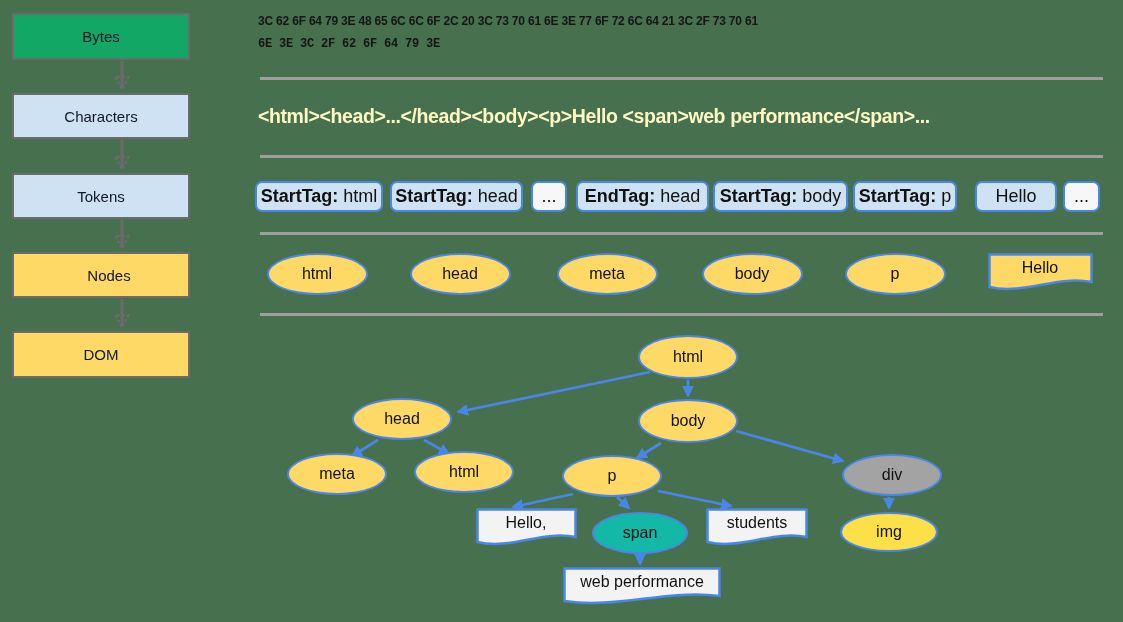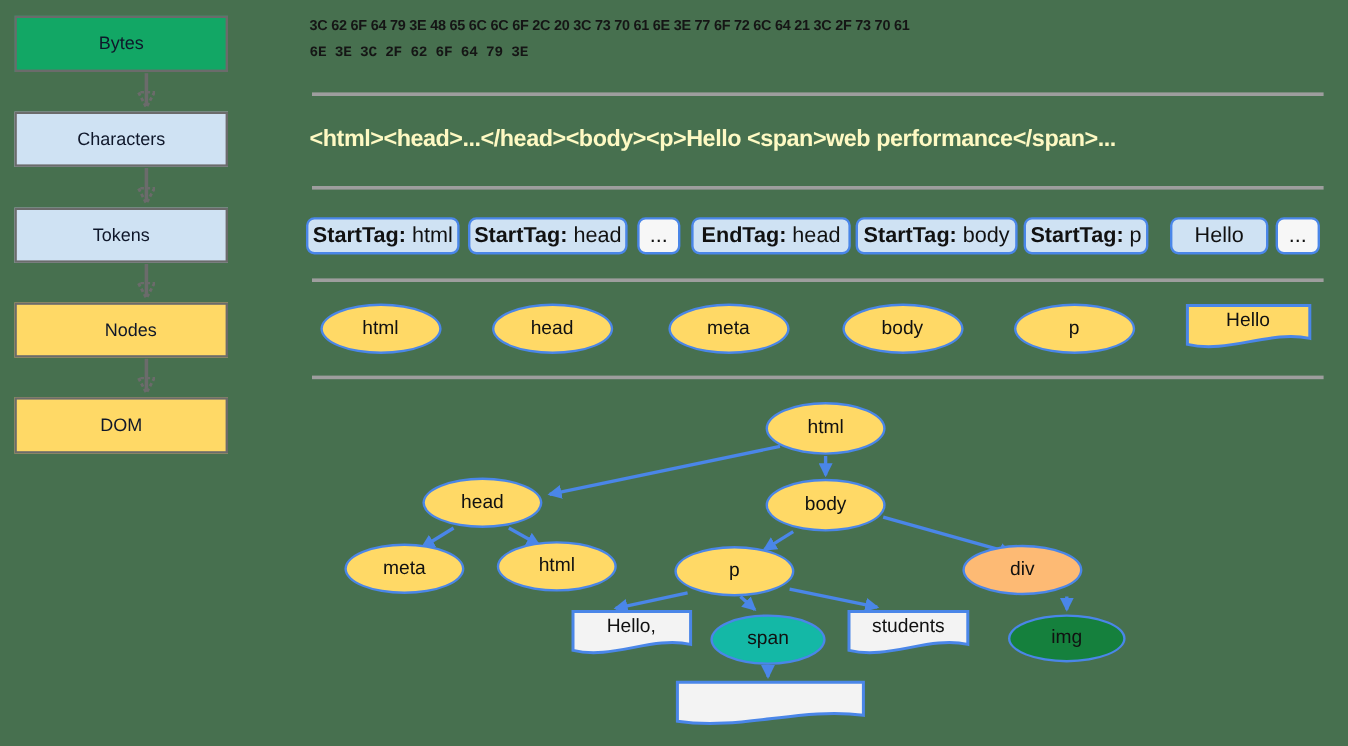--- a/index.html
+++ b/index.html
@@ -131,33 +131,34 @@
     </div>
   </div>
 
 <div id="domtree">
     <div class="ellipse" style="left: 638px; top: 335px; width: 100px; height: 44px; background: rgb(255, 217, 102);">html</div>
     <div class="ellipse" style="left: 352px; top: 398px; width: 100px; height: 42px; background: rgb(255, 217, 102);">head</div>
     <div class="ellipse" style="left: 638px; top: 399px; width: 100px; height: 44px; background: rgb(255, 217, 102);">body</div>
     <div class="ellipse" style="left: 287px; top: 453px; width: 100px; height: 42px; background: rgb(255, 217, 102);">meta</div>
     <div class="ellipse" style="left: 414px; top: 451px; width: 100px; height: 42px; background: rgb(255, 217, 102);">html</div>
     <div class="ellipse" style="left: 562px; top: 455px; width: 100px; height: 42px; background: rgb(255, 217, 102);">p</div>
-    <div class="ellipse" style="left: 802px; top: 454px; width: 100px; height: 42px; background: #fdba74;">div</div>
+    <div class="ellipse" style="left: 842px; top: 454px; width: 100px; height: 42px; background: #a3a3a3;">div</div>
     <div class="docnode" style="left: 475.5px; top: 508px; width: 101px; height: 38px;">
       <svg width="101" height="46">
         <path d="M1.5,1.5 L99.5,1.5 L99.5,29 C 66.66,22 34.34,42 1.5,34 Z" fill="#f3f3f3" stroke="#4a86e8" stroke-width="2.5"></path>
       </svg>
       <div class="doclabel">Hello,</div>
     </div>
     <div class="ellipse" style="left: 592px; top: 512px; width: 96px; height: 42px; background: #14b8a6;">span</div>
     <div class="docnode" style="left: 706px; top: 508px; width: 102px; height: 38px;">
       <svg width="102" height="46">
         <path d="M1.5,1.5 L100.5,1.5 L100.5,29 C 67.32000000000001,22 34.68,42 1.5,34 Z" fill="#f3f3f3" stroke="#4a86e8" stroke-width="2.5"></path>
       </svg>
       <div class="doclabel">students</div>
     </div>
-    <div class="ellipse" style="left: 840px; top: 512px; width: 98px; height: 40px; background: #15803d;">img</div>
+    <div class="ellipse" style="left: 840px; top: 512px; width: 98px; height: 40px; background: #fde047;">img</div>
     <div class="docnode" style="left: 563px; top: 567px; width: 158px; height: 38px;">
       <svg width="158" height="46">
         <path d="M1.5,1.5 L156.5,1.5 L156.5,29 C 104.28,22 53.720000000000006,42 1.5,34 Z" fill="#f3f3f3" stroke="#4a86e8" stroke-width="2.5"></path>
       </svg>
+      <div class="doclabel">web performance</div>
     </div>
   </div>
 
 </body></html>

